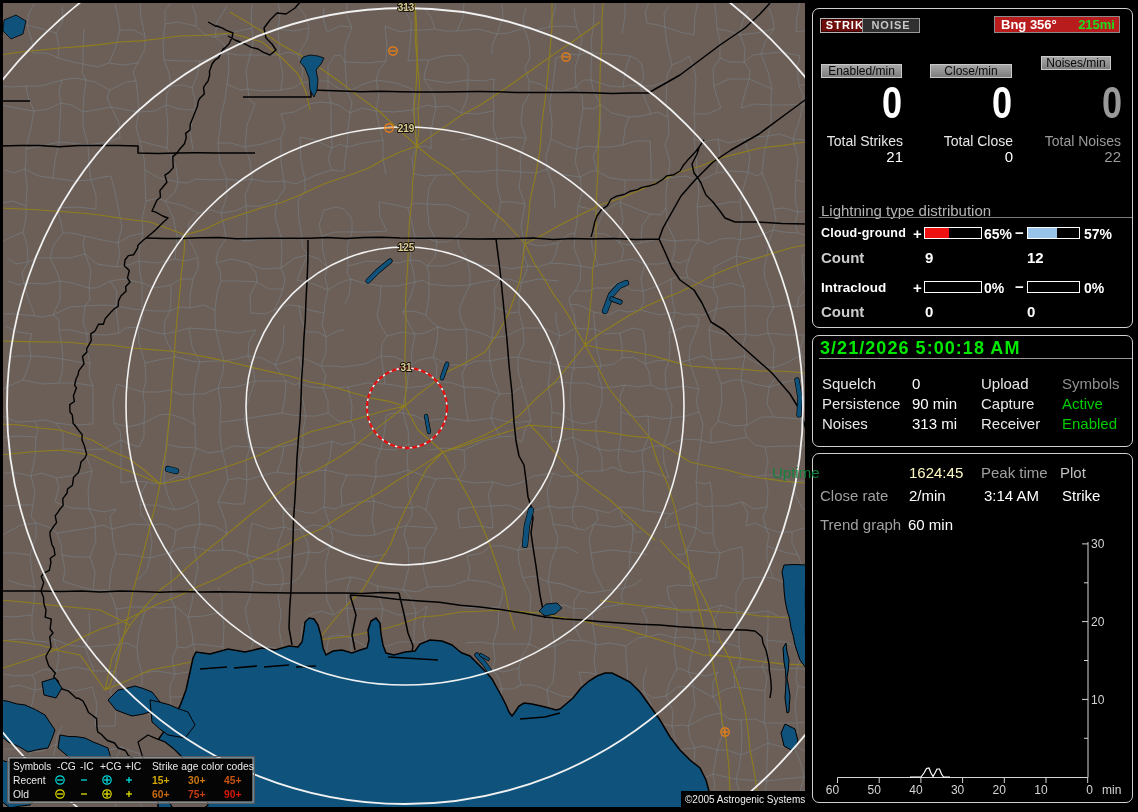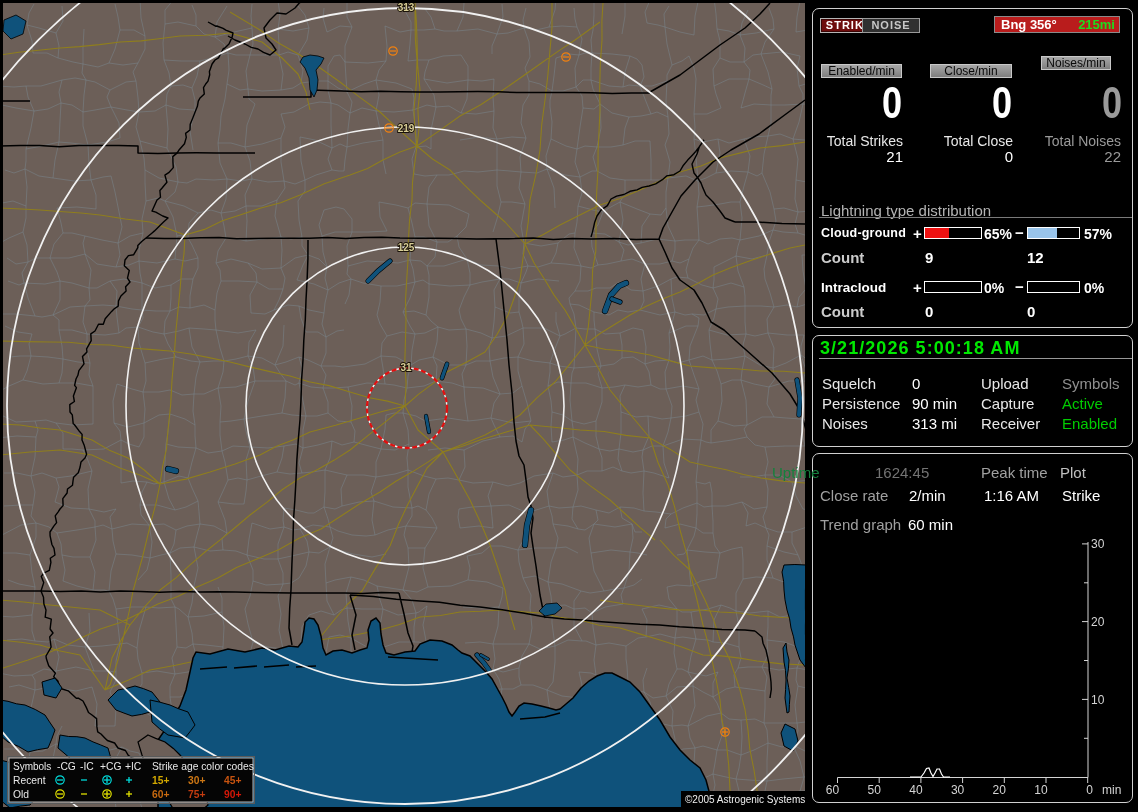--- a/index.html
+++ b/index.html
@@ -173,26 +173,26 @@
 <div class="t " style="left:822px;top:395px;color:#e8e8e8">Persistence</div>
 <div class="t " style="left:912px;top:395px;color:#fff">90 min</div>
 <div class="t " style="left:981px;top:395px;color:#e8e8e8">Capture</div>
 <div class="t " style="left:1062px;top:395px;color:#00cc00">Active</div>
 <div class="t " style="left:822px;top:415px;color:#e8e8e8">Noises</div>
 <div class="t " style="left:912px;top:415px;color:#fff">313 mi</div>
 <div class="t " style="left:981px;top:415px;color:#e8e8e8">Receiver</div>
 <div class="t " style="left:1062px;top:415px;color:#00cc00">Enabled</div>
 <div class="box" style="left:812px;top:453px;width:321px;height:350px"></div>
 <div class="t " style="left:772px;top:464px;color:#15803d">Uptime</div>
-<div class="t " style="left:875px;top:464px;color:#737373">1624:45</div>
+<div class="t " style="left:909px;top:464px;color:#fef9c3">1624:45</div>
 <div class="t " style="left:981px;top:464px;color:#a0a0a0">Peak time</div>
 <div class="t " style="left:1060px;top:464px;color:#c0c0c0">Plot</div>
 <div class="t " style="left:820px;top:487px;color:#a0a0a0">Close rate</div>
 <div class="t " style="left:909px;top:487px;color:#fff">2/min</div>
-<div class="t " style="left:984px;top:487px;color:#fff">1:16 AM</div>
+<div class="t " style="left:984px;top:487px;color:#fff">3:14 AM</div>
 <div class="t " style="left:1062px;top:487px;color:#fff">Strike</div>
 <div class="t " style="left:820px;top:516px;color:#a0a0a0">Trend graph</div>
 <div class="t " style="left:908px;top:516px;color:#fff">60 min</div>
 <svg style="position:absolute;left:0;top:0" width="1138" height="812" viewBox="0 0 1138 812">
     <path d="M1088 542L1088 777.5L837.5 777.5" fill="none" stroke="#d4d4d4" stroke-width="1"></path>
     <path d="M1082 543.9L1088 543.9" stroke="#d4d4d4" stroke-width="1"></path>
     <text x="1091" y="548.4" font-size="12" fill="#d4d4d4" font-family="Liberation Sans, sans-serif">30</text>
     <path d="M1082 621.6L1088 621.6" stroke="#d4d4d4" stroke-width="1"></path>
     <text x="1091" y="626.1" font-size="12" fill="#d4d4d4" font-family="Liberation Sans, sans-serif">20</text>
     <path d="M1082 699.4L1088 699.4" stroke="#d4d4d4" stroke-width="1"></path>

